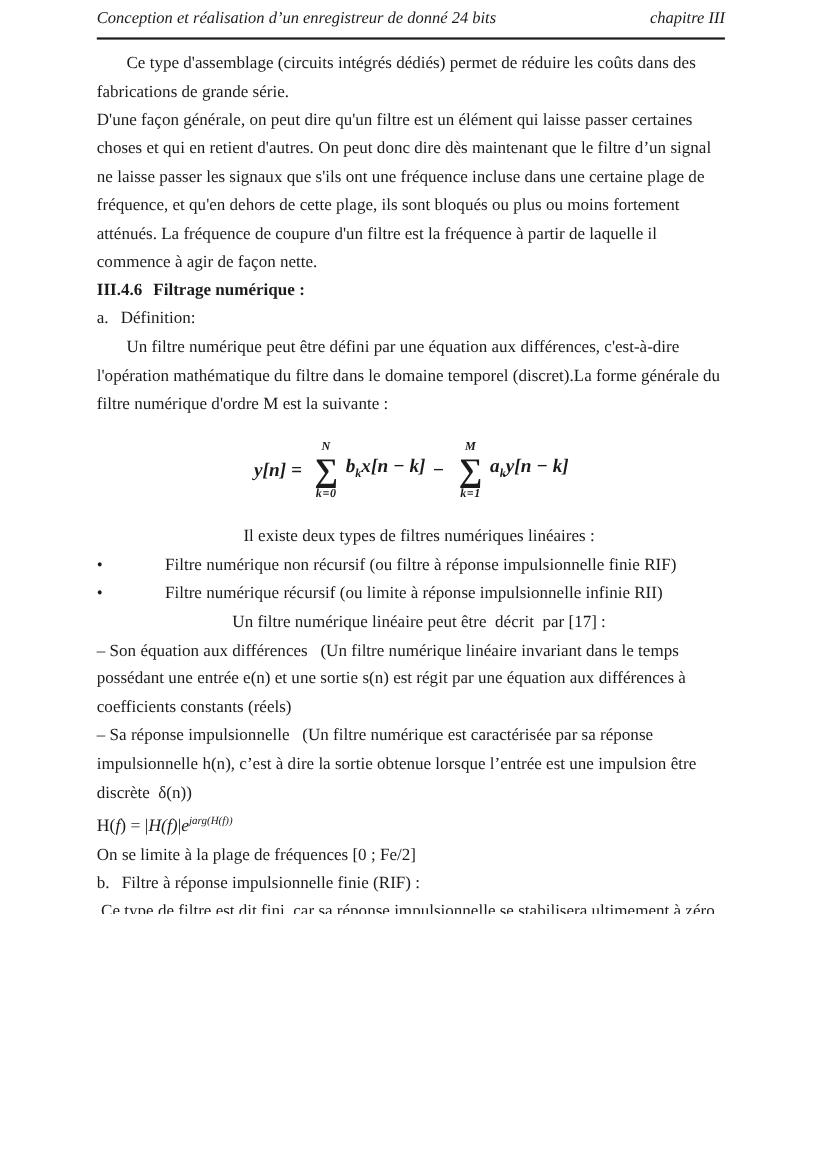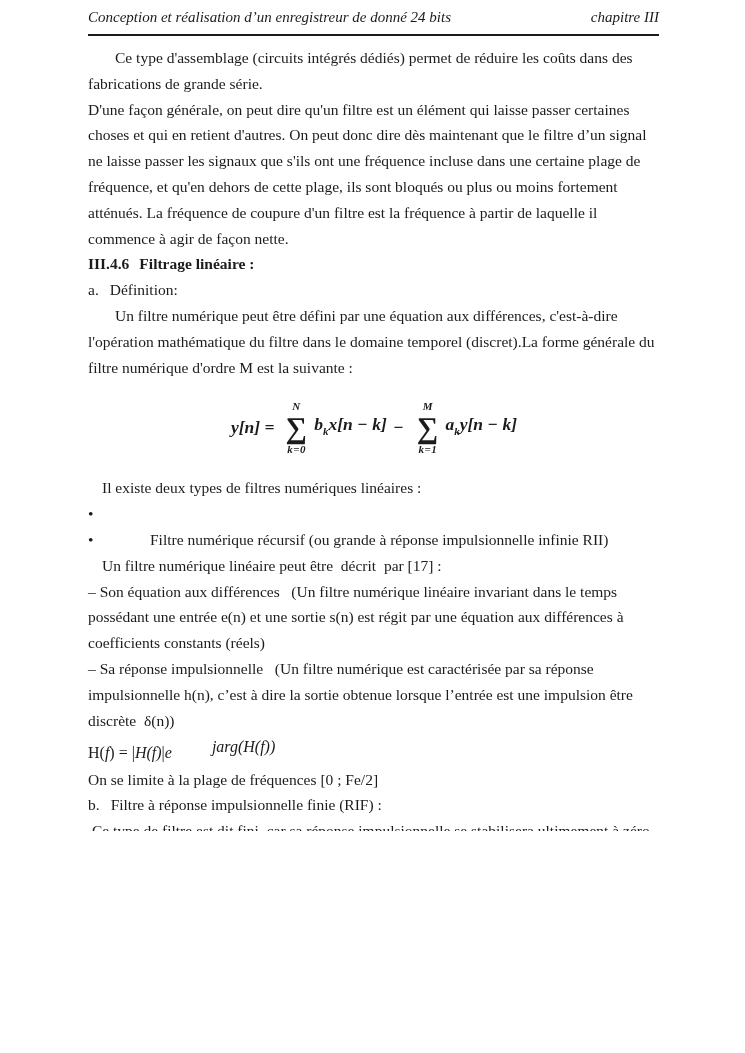--- a/index.html
+++ b/index.html
@@ -26,21 +26,21 @@
     margin-top: 7px;
   }
   .content {
     margin-top: 9px;
     font-size: 15.5px;
     line-height: 25.8px;
     width: 572px;
   }
   .content p { margin: 0; white-space: pre-wrap; }
   .ind  { text-indent: 27px; }
-  .ind-sm { text-indent: 14px; }
+  .ind-sm { text-indent: 14px; text-align: center; }
   .bold { font-weight: bold; }
   .sec-label { margin-left: 10px; }
   .subhead { font-weight: normal; margin-left: 24px; }
   .subhead .mk { margin-right: 11px; }
   .bullet-row { display: flex; }
   .bullet-mk { flex: none; width: 62px; }
   
   .equation {
     display: flex;
     justify-content: center;
@@ -57,21 +57,21 @@
     align-items: center;
     margin: 0 7px;
     line-height: 1;
   }
   .sum-limit { font-size: 11px; line-height: 12px; letter-spacing: 0.5px; }
   .sigma { font-size: 30px; line-height: 31px; font-style: normal; }
   .eq-frag sub { font-size: 11px; }
   .eq-minus { margin: 0 2px; }
   
   .hf-line { font-size: 16px; line-height: 27px; white-space: pre; }
-  .hf-line sup { font-size: 16px; margin-left: 40px; }
+  .hf-line sup { font-size: 10px; }
   .mt8 { margin-top: 8px; }
   .footer {
     position: absolute;
     left: 0;
     right: 0;
     top: 976px;
     text-align: center;
     font-size: 15px;
   }
 </style>
@@ -85,21 +85,21 @@
     <span>chapitre III</span>
   </div>
   <div class="rule"></div>
 
   <div class="content">
 
     <p class="ind">Ce type d'assemblage (circuits intégrés dédiés) permet de réduire les coûts dans des fabrications de grande série.</p>
 
     <p>D'une façon générale, on peut dire qu'un filtre est un élément qui laisse passer certaines choses et qui en retient d'autres. On peut donc dire dès maintenant que le filtre d’un signal ne laisse passer les signaux que s'ils ont une fréquence incluse dans une certaine plage de fréquence, et qu'en dehors de cette plage, ils sont bloqués ou plus ou moins fortement atténués. La fréquence de coupure d'un filtre est la fréquence à partir de laquelle il commence à agir de façon nette.</p>
 
-    <p class="bold"><span>III.4.6</span><span class="sec-label">Filtrage linéaire :</span></p>
+    <p class="bold"><span>III.4.6</span><span class="sec-label">Filtrage numérique :</span></p>
 
     <p class="subhead"><span class="mk">a.</span><span>Définition:</span></p>
 
     <p class="ind">Un filtre numérique peut être défini par une équation aux différences, c'est-à-dire l'opération mathématique du filtre dans le domaine temporel (discret).La forme générale du filtre numérique d'ordre M est la suivante :</p>
 
     <div class="equation">
       <span class="eq-frag">y[n] = </span>
       <span class="sum-stack">
         <span class="sum-limit">N</span>
         <span class="sigma">∑</span>
@@ -112,24 +112,25 @@
         <span class="sigma">∑</span>
         <span class="sum-limit">k=1</span>
       </span>
       <span class="eq-frag"><span>a</span><sub>k</sub><span>y[n − k]</span></span>
     </div>
 
     <p class="ind-sm">Il existe deux types de filtres numériques linéaires :</p>
 
     <div class="bullet-row">
       <span class="bullet-mk">•</span>
+      <span>Filtre numérique non récursif (ou filtre à réponse impulsionnelle finie RIF)</span>
     </div>
     <div class="bullet-row">
       <span class="bullet-mk">•</span>
-      <span>Filtre numérique récursif (ou grande à réponse impulsionnelle infinie RII)</span>
+      <span>Filtre numérique récursif (ou limite à réponse impulsionnelle infinie RII)</span>
     </div>
 
     <p class="ind-sm">Un filtre numérique linéaire peut être  décrit  par [17] :</p>
 
     <p>– Son équation aux différences   (Un filtre numérique linéaire invariant dans le temps possédant une entrée e(n) et une sortie s(n) est régit par une équation aux différences à coefficients constants (réels)</p>
 
     <p>– Sa réponse impulsionnelle   (Un filtre numérique est caractérisée par sa réponse impulsionnelle h(n), c’est à dire la sortie obtenue lorsque l’entrée est une impulsion être discrète  δ(n))</p>
 
 
 

